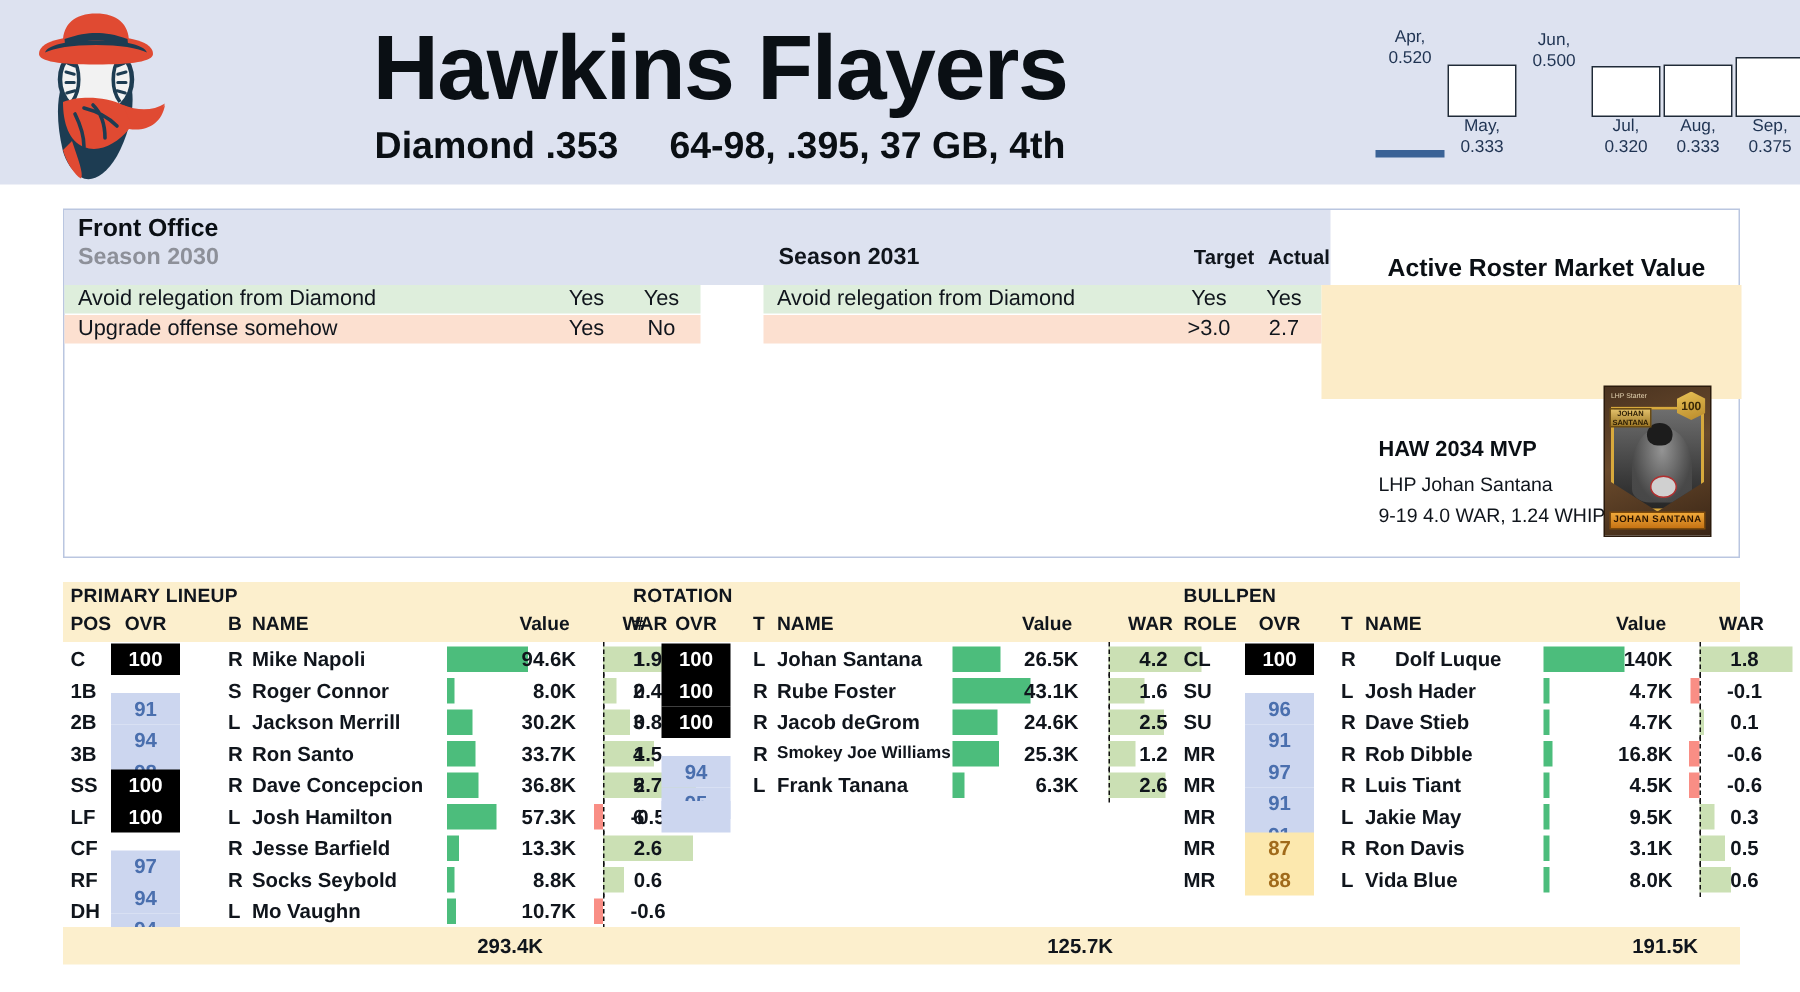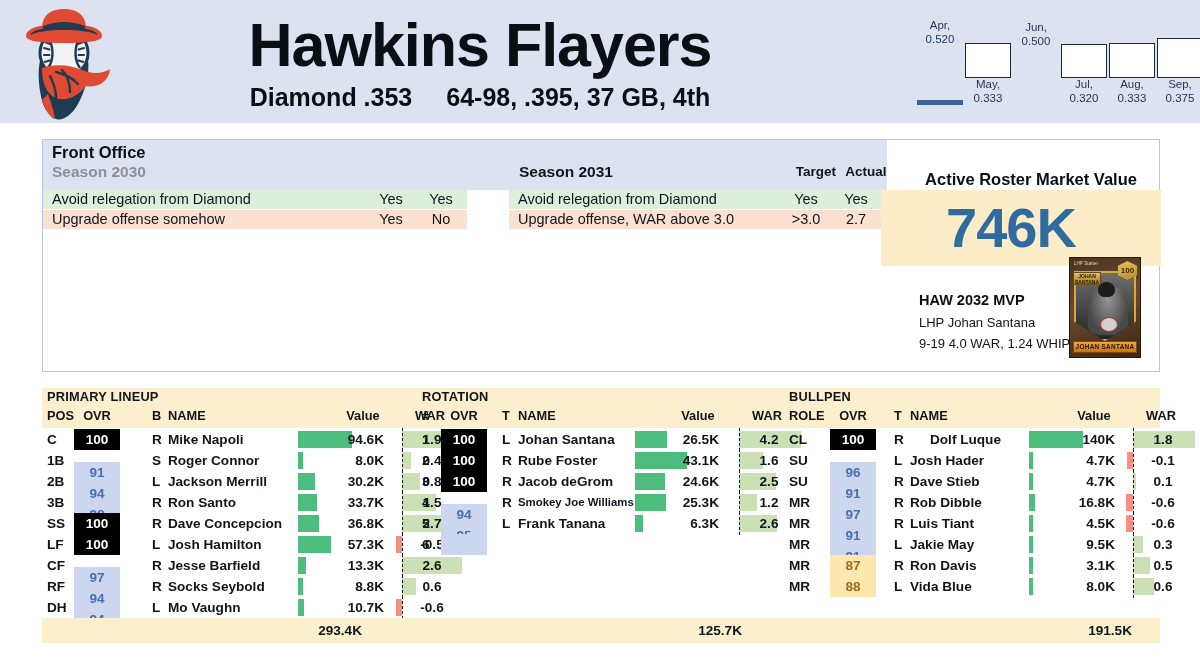--- a/index.html
+++ b/index.html
@@ -281,31 +281,29 @@
           <span class="gval" style="left: 373px;">No</span>
         </div>
       </div>
     <div id="fo-right-goals">
         <div class="goal-row g-yes" style="top: 50px; left: 466px; width: 372px;">
           <span class="gtext">Avoid relegation from Diamond</span>
           <span class="gval" style="left: 272px;">Yes</span>
           <span class="gval" style="left: 322px;">Yes</span>
         </div>
         <div class="goal-row g-no" style="top: 70px; left: 466px; width: 372px;">
-          <span class="gtext">Upgrade offense, WAR above 3.0</span>
           <span class="gval" style="left: 272px;">&gt;3.0</span>
           <span class="gval" style="left: 322px;">2.7</span>
         </div>
       </div>
 
     <div class="mv-box"></div>
     <div class="mv-title">Active Roster Market Value</div>
-    <div class="mv-num">746K</div>
-
-    <div class="mvp-title">HAW 2032 MVP</div>
+
+    <div class="mvp-title">HAW 2034 MVP</div>
     <div class="mvp-line" style="top:175px;">LHP Johan Santana</div>
     <div class="mvp-line" style="top:196px;">9-19 4.0 WAR, 1.24 WHIP</div>
   </div>
 
   <div class="card">
     <div class="card-pos">LHP Starter</div>
     <div class="card-inner">
       <div class="card-sil"></div>
       <div class="card-head"></div>
       <div class="card-logo"></div>

